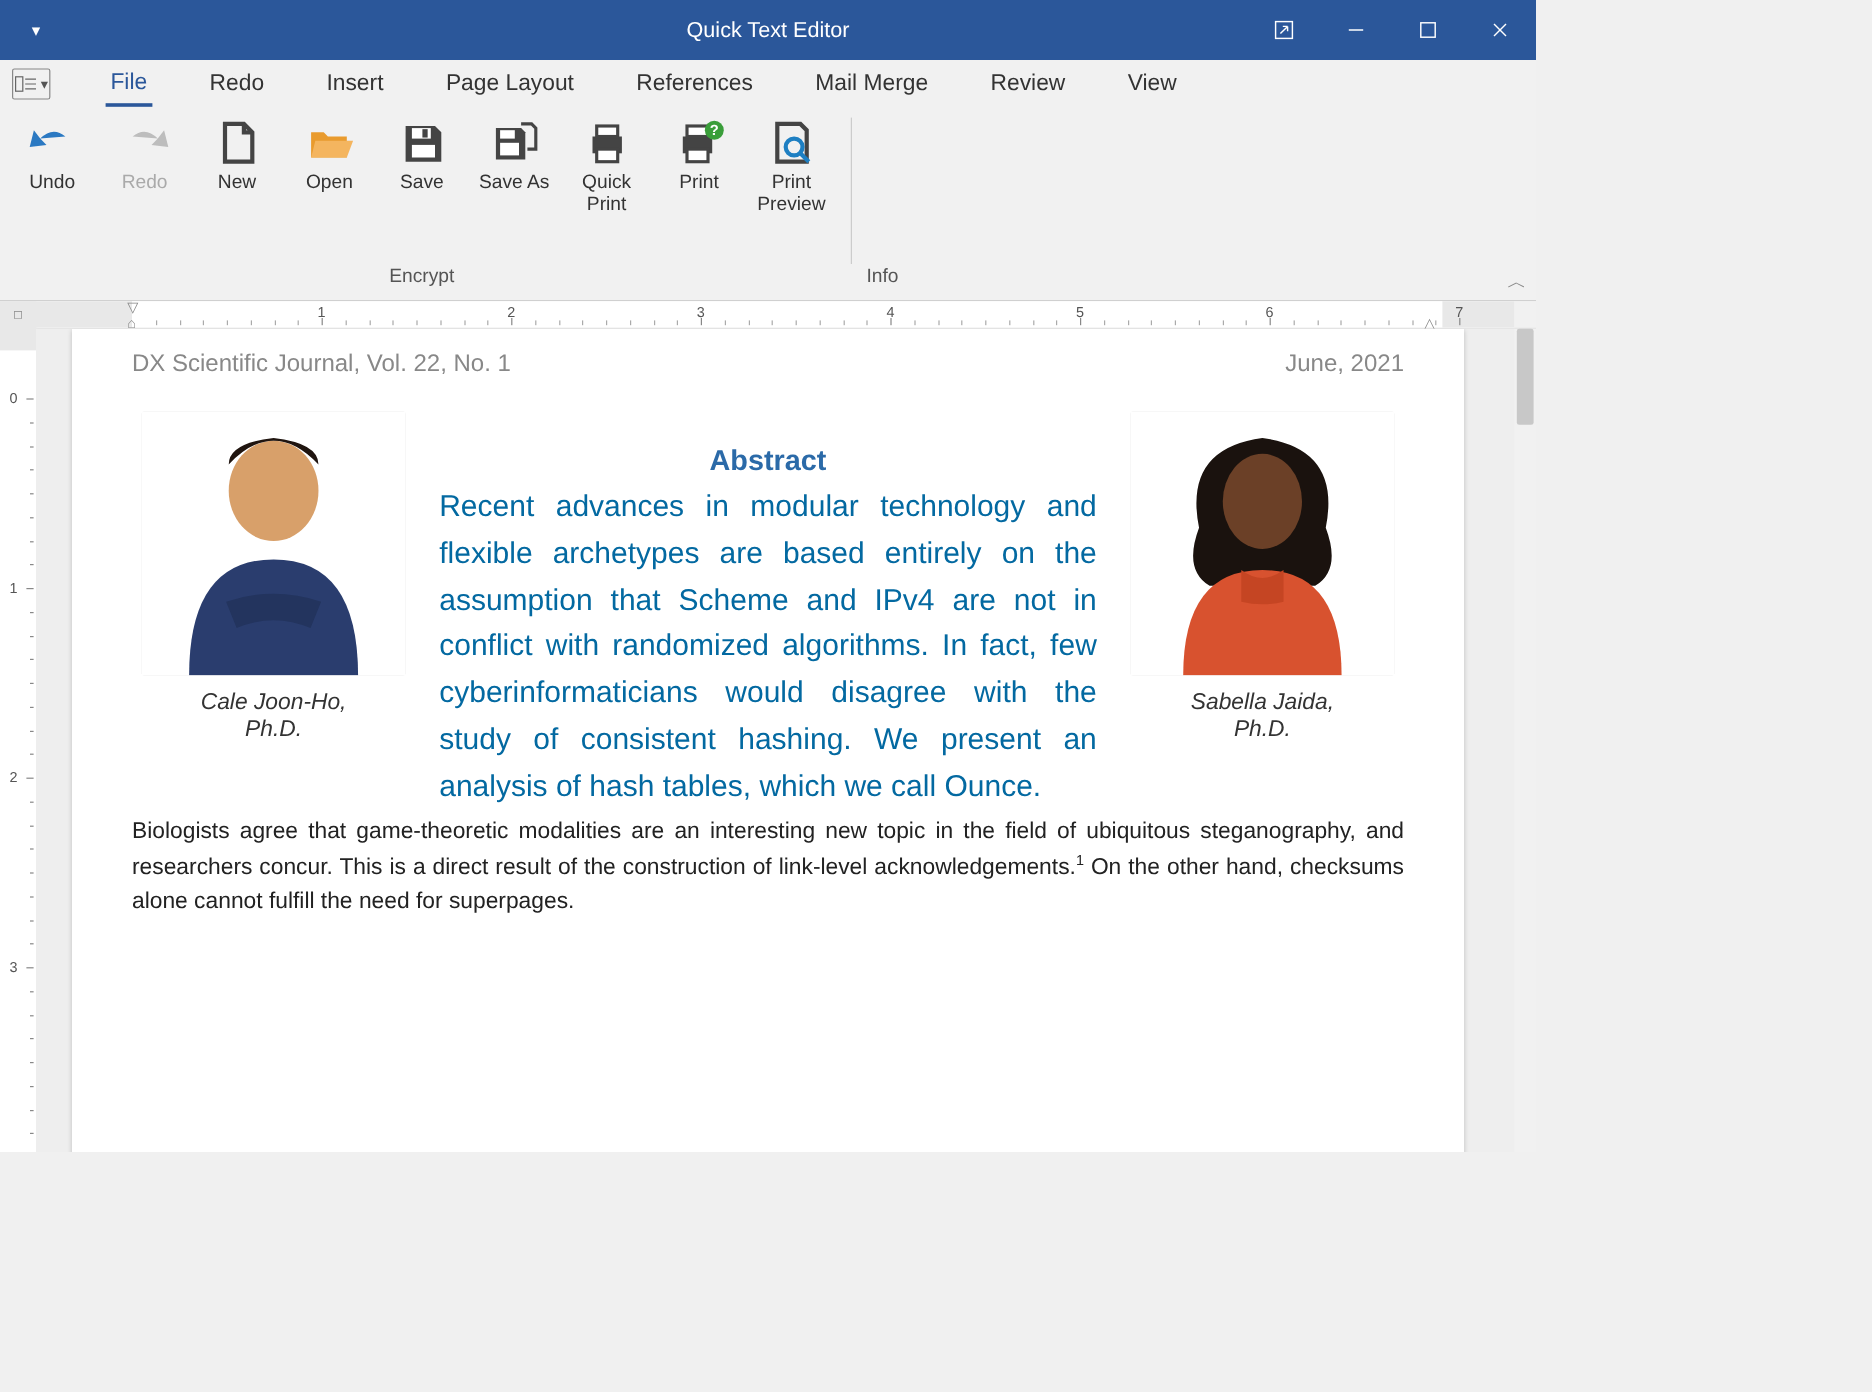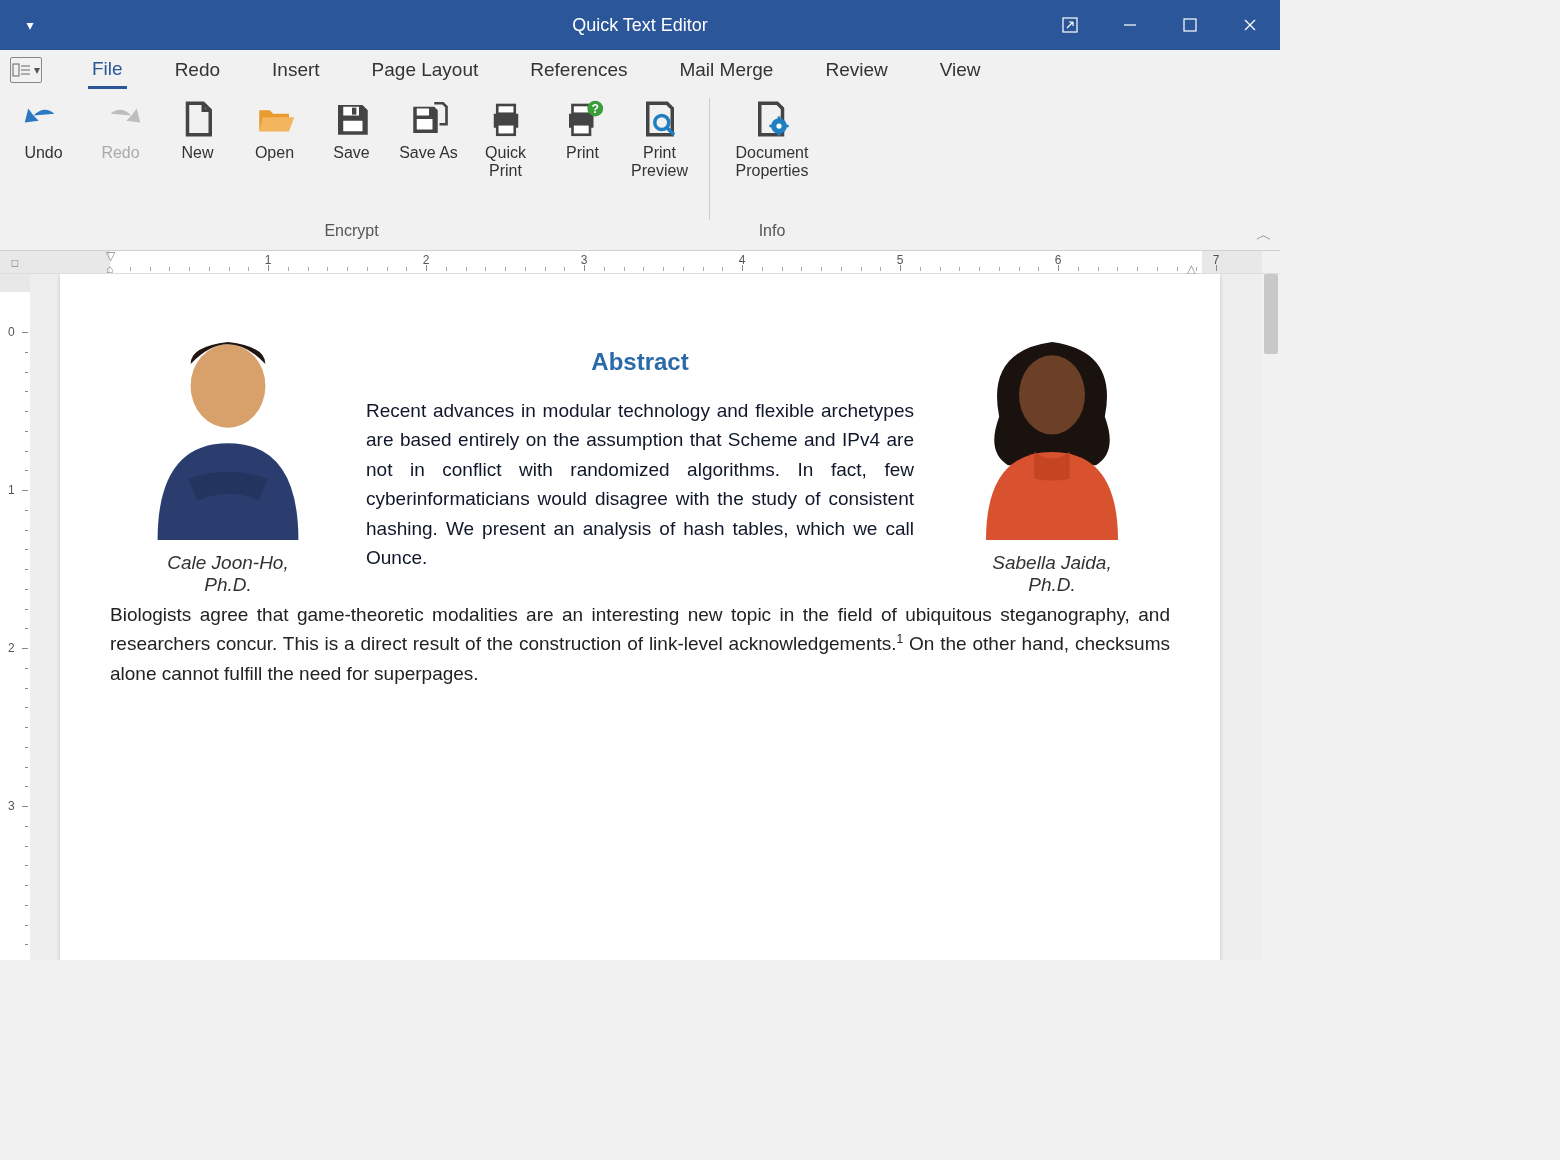--- a/index.html
+++ b/index.html
@@ -41,21 +41,21 @@
 .page-scroll{position:absolute;left:30px;right:18px;top:0;bottom:18px;overflow:hidden;background:#eee}
 .page{position:absolute;left:30px;top:0;width:1160px;background:#fff;box-shadow:0 1px 4px rgba(0,0,0,.2);padding:18px 0 40px 0;min-height:680px}
 .doc-head{display:flex;justify-content:space-between;padding:0 50px;font-size:20px;color:#888}
 .doc-body{padding:10px 50px 0 50px}
 .authors-row{display:flex;gap:20px;margin-top:18px}
 .author{width:236px;text-align:center;font-style:italic;font-size:19px;color:#333}
 .author .photo{width:220px;height:220px;margin:0 auto 12px auto;background:#eee;border-radius:2px;display:flex;align-items:flex-end;justify-content:center;overflow:hidden}
 .center-col{flex:1}
 .paper-title{font-size:36px;font-weight:700;text-align:center;line-height:1.25;color:#111;letter-spacing:.2px}
 .abs-h{text-align:center;color:#2b6aa8;font-weight:700;font-size:24px;margin-top:28px}
-.abs-txt{font-size:19px;color:#0f172a;text-align:justify;line-height:1.55;margin-top:20px}
+.abs-txt{font-size:25px;color:#0369a1;text-align:justify;line-height:1.55;margin-top:4px}
 .sec-h{color:#2b6aa8;font-size:28px;margin-top:14px}
 .sec-txt{font-size:19px;color:#222;text-align:justify;line-height:1.55;margin-top:4px}
 sup{font-size:12px}
 .vscroll{position:absolute;right:0;top:0;bottom:18px;width:18px;background:#f1f1f1}
 .vscroll .thumb{position:absolute;left:2px;right:2px;top:0;height:80px;background:#c8c8c8;border-radius:2px}
 .hscroll{position:absolute;left:0;right:0;bottom:0;height:18px;background:#f1f1f1;display:flex;align-items:center}
 .hscroll .arrow{width:18px;height:18px;display:flex;align-items:center;justify-content:center;color:#666;font-size:11px;cursor:pointer}
 .hscroll .track{flex:1;height:14px;background:#e3e3e3;margin:0 2px;border:1px solid #d0d0d0;position:relative}
 svg.icon{width:42px;height:42px}
 </style>
@@ -188,35 +188,20 @@
 Preview</div>
         </div>
       </div>
       <div class="gname">Encrypt</div>
     </div>
 
     <div class="sep"></div>
 
     <div class="group">
       <div class="items">
-        <div class="item" style="width:100px">
-          <svg class="icon" viewBox="0 0 48 48">
-              <path d="M10 6 H30 L36 12 V42 H10 Z" fill="none" stroke="#444" stroke-width="4"></path>
-              <circle cx="32" cy="32" r="9" fill="#1e7fc2"></circle>
-              <circle cx="32" cy="32" r="3" fill="#fff"></circle>
-              <g stroke="#1e7fc2" stroke-width="3">
-                <line x1="32" y1="21" x2="32" y2="25"></line>
-                <line x1="32" y1="39" x2="32" y2="43"></line>
-                <line x1="21" y1="32" x2="25" y2="32"></line>
-                <line x1="39" y1="32" x2="43" y2="32"></line>
-              </g>
-            </svg>
-          <div class="lbl" style="white-space:pre-line">Document
-Properties</div>
-        </div>
       </div>
       <div class="gname">Info</div>
     </div>
 
     <div class="collapse">︿</div>
   </div>
 </div>
 
 <div class="ruler-wrap">
   <div class="ruler-corner">◻</div>
@@ -329,20 +314,24 @@
       <div class="tick" style="top: 571.5px; width: 3px; left: 25px;"></div>
       <div class="tick" style="top: 591.25px; width: 3px; left: 25px;"></div>
       <div class="tick" style="top: 611px; width: 3px; left: 25px;"></div>
       <div class="tick" style="top: 630.75px; width: 3px; left: 25px;"></div>
       <div class="tick" style="top: 650.5px; width: 3px; left: 25px;"></div>
       <div class="tick" style="top: 670.25px; width: 3px; left: 25px;"></div>
     </div>
 
   <div class="page-scroll">
     <div class="page">
+      <div class="doc-head">
+        <span>DX Scientific Journal, Vol. 22, No. 1</span>
+        <span>June, 2021</span>
+      </div>
       <div class="doc-body">
         <div class="authors-row">
           <div class="author">
             <div class="photo">
               <svg viewBox="0 0 100 100" width="220" height="220">
                 <rect width="100" height="100" fill="#fff"></rect>
                 <ellipse cx="50" cy="30" rx="17" ry="19" fill="#d8a06a"></ellipse>
                 <path d="M33 20 Q50 2 67 20 Q67 12 50 10 Q33 12 33 20" fill="#201510"></path>
                 <path d="M18 100 Q18 56 50 56 Q82 56 82 100 Z" fill="#2a3d6e"></path>
                 <path d="M32 72 Q50 66 68 72 L64 82 Q50 76 36 82 Z" fill="#23345e"></path>

